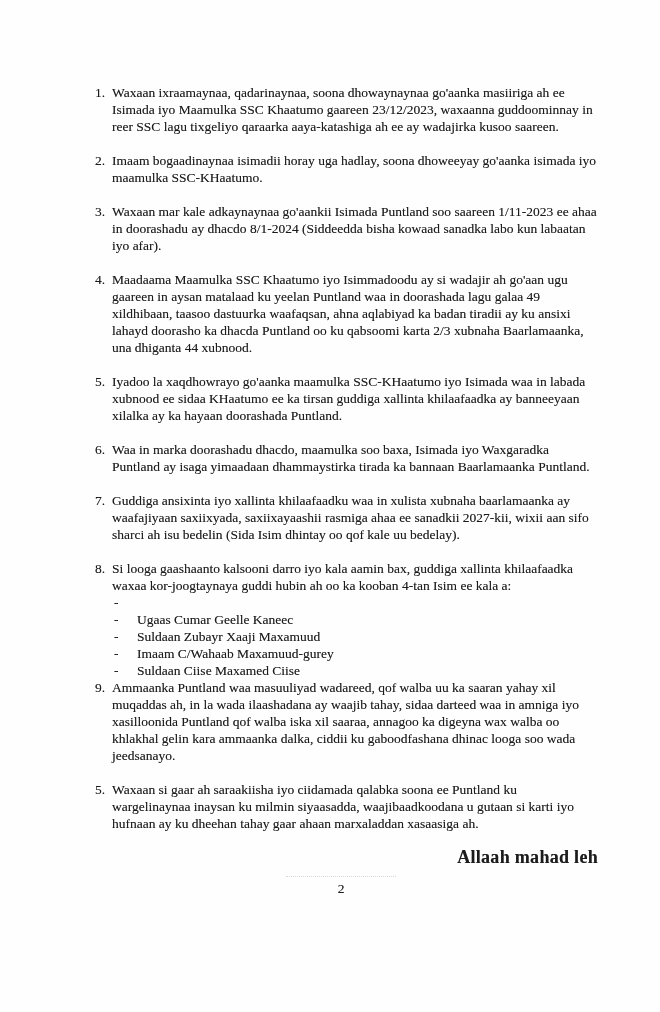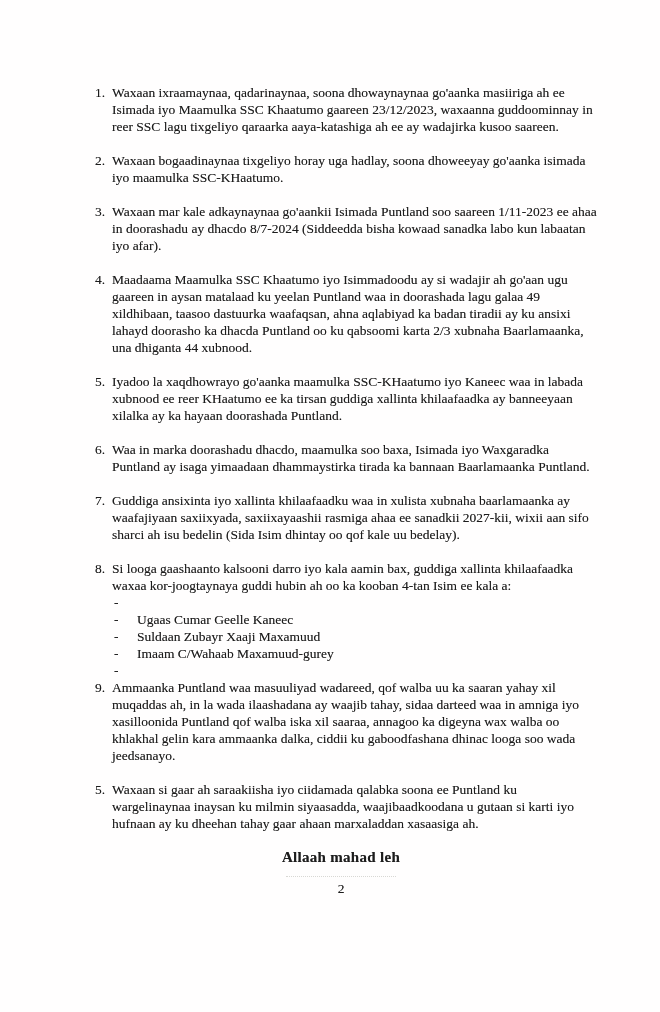--- a/index.html
+++ b/index.html
@@ -46,23 +46,23 @@
     display: flex;
     align-items: flex-start;
   }
   .dash {
     flex-shrink: 0;
     width: 23px;
     padding-left: 2px;
   }
   .closing {
     margin-top: 8px;
-    text-align: center;
+    text-align: right;
     font-weight: bold;
-    font-size: 15px;
+    font-size: 18px;
     line-height: 17px;
     letter-spacing: 0.3px;
     text-shadow: 0 0 0.4px rgba(30,30,30,0.5);
   }
   .artifact-dots {
     margin: 10px auto 0 auto;
     width: 110px;
     border-top: 1px dotted #d8d8d4;
     height: 0;
   }
@@ -82,39 +82,39 @@
     <div id="list-container">
         <div class="item">
           <span class="num">1.</span>
           <div class="body">
             <div class="txt">Waxaan ixraamaynaa, qadarinaynaa, soona dhowaynaynaa go'aanka masiiriga ah ee Isimada iyo Maamulka SSC Khaatumo gaareen 23/12/2023, waxaanna guddoominnay in reer SSC lagu tixgeliyo qaraarka aaya-katashiga ah ee ay wadajirka kusoo saareen.</div>
           </div>
         </div>
         <div class="item">
           <span class="num">2.</span>
           <div class="body">
-            <div class="txt">Waxaan bogaadinaynaa tixgeliyo horay uga hadlay, soona dhoweeyay go'aanka isimada iyo maamulka SSC-KHaatumo.</div>
+            <div class="txt">Imaam bogaadinaynaa isimadii horay uga hadlay, soona dhoweeyay go'aanka isimada iyo maamulka SSC-KHaatumo.</div>
           </div>
         </div>
         <div class="item">
           <span class="num">3.</span>
           <div class="body">
-            <div class="txt">Waxaan mar kale adkaynaynaa go'aankii Isimada Puntland soo saareen 1/11-2023 ee ahaa in doorashadu ay dhacdo 8/7-2024 (Siddeedda bisha kowaad sanadka labo kun labaatan iyo afar).</div>
+            <div class="txt">Waxaan mar kale adkaynaynaa go'aankii Isimada Puntland soo saareen 1/11-2023 ee ahaa in doorashadu ay dhacdo 8/1-2024 (Siddeedda bisha kowaad sanadka labo kun labaatan iyo afar).</div>
           </div>
         </div>
         <div class="item">
           <span class="num">4.</span>
           <div class="body">
             <div class="txt">Maadaama Maamulka SSC Khaatumo iyo Isimmadoodu ay si wadajir ah go'aan ugu gaareen in aysan matalaad ku yeelan Puntland waa in doorashada lagu galaa 49 xildhibaan, taasoo dastuurka waafaqsan, ahna aqlabiyad ka badan tiradii ay ku ansixi lahayd doorasho ka dhacda Puntland oo ku qabsoomi karta 2/3 xubnaha Baarlamaanka, una dhiganta 44 xubnood.</div>
           </div>
         </div>
         <div class="item">
           <span class="num">5.</span>
           <div class="body">
-            <div class="txt">Iyadoo la xaqdhowrayo go'aanka maamulka SSC-KHaatumo iyo Kaneec waa in labada xubnood ee reer KHaatumo ee ka tirsan guddiga xallinta khilaafaadka ay banneeyaan xilalka ay ka hayaan doorashada Puntland.</div>
+            <div class="txt">Iyadoo la xaqdhowrayo go'aanka maamulka SSC-KHaatumo iyo Isimada waa in labada xubnood ee sidaa KHaatumo ee ka tirsan guddiga xallinta khilaafaadka ay banneeyaan xilalka ay ka hayaan doorashada Puntland.</div>
           </div>
         </div>
         <div class="item">
           <span class="num">6.</span>
           <div class="body">
             <div class="txt">Waa in marka doorashadu dhacdo, maamulka soo baxa, Isimada iyo Waxgaradka Puntland ay isaga yimaadaan dhammaystirka tirada ka bannaan Baarlamaanka Puntland.</div>
           </div>
         </div>
         <div class="item">
           <span class="num">7.</span>
@@ -137,20 +137,21 @@
               <div class="subrow">
                 <span class="dash">-</span>
                 <span class="subtxt">Suldaan Zubayr Xaaji Maxamuud</span>
               </div>
               <div class="subrow">
                 <span class="dash">-</span>
                 <span class="subtxt">Imaam C/Wahaab Maxamuud-gurey</span>
               </div>
               <div class="subrow">
                 <span class="dash">-</span>
+                <span class="subtxt">Suldaan Ciise Maxamed Ciise</span>
               </div>
             </div>
           </div>
         </div>
         <div class="item">
           <span class="num">9.</span>
           <div class="body">
             <div class="txt">Ammaanka Puntland waa masuuliyad wadareed, qof walba uu ka saaran yahay xil muqaddas ah, in la wada ilaashadana ay waajib tahay, sidaa darteed waa in amniga iyo xasilloonida Puntland qof walba iska xil saaraa, annagoo ka digeyna wax walba oo khlakhal gelin kara ammaanka dalka, ciddii ku gaboodfashana dhinac looga soo wada jeedsanayo.</div>
           </div>
         </div>

